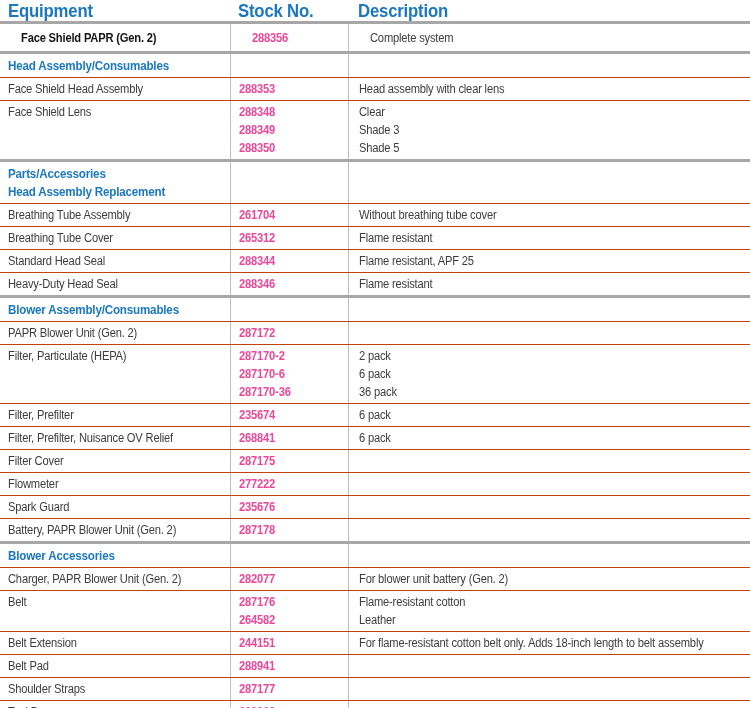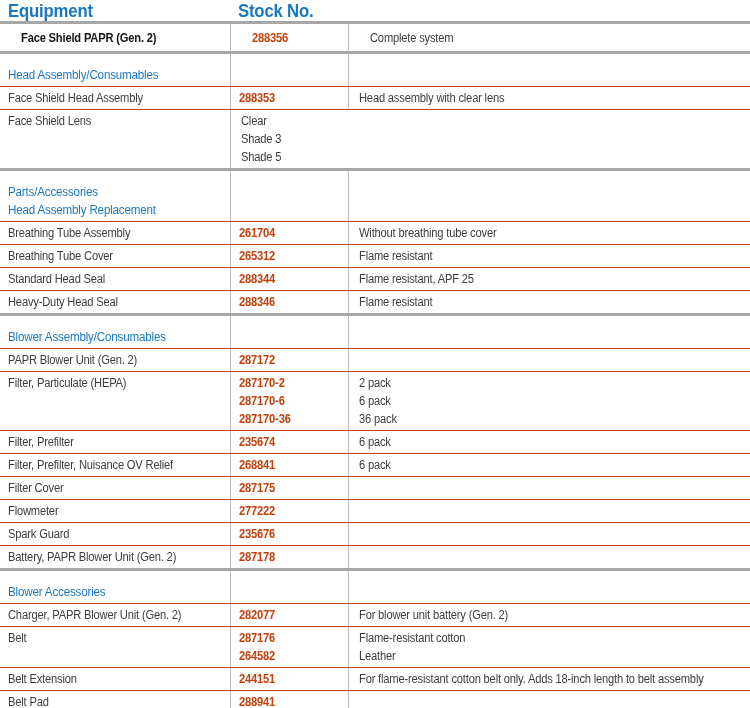--- a/index.html
+++ b/index.html
@@ -40,50 +40,50 @@
   .row.head .cell {
     padding: 4px 4px 3px 8px;
     line-height: 14px;
     font-size: 18px;
     font-weight: bold;
     color: var(--accent, #1b78be);
     border-left: none;
   }
   .row.head .c3 { padding-left: 10px; }
 
-  .c2 { font-weight: bold; color: #c2410c; }
+  .c2 { font-weight: bold; color: #ec4899; }
 
   .row.emph .cell { padding-top: 5px; padding-bottom: 4px; padding-left: 21px; }
   .row.emph .c1 { font-weight: bold; color: #141414; }
 
   .row.section .c1 {
-    font-weight: normal;
+    font-weight: bold;
     font-size: 12.5px;
     color: var(--accent, #1b78be);
     padding-top: 3px;
     padding-bottom: 2px;
-    margin-top: 9px;
   }
 
   
   .cz {
     display: inline-block;
     transform: scaleX(0.93);
     transform-origin: 0 50%;
     white-space: nowrap;
   }
   .ln { white-space: nowrap; }
 </style>
 </head>
 <body>
 
 <div class="table">
   <div class="row head">
     <div class="cell c1"><span class="cz">Equipment</span></div>
     <div class="cell c2"><span class="cz">Stock No.</span></div>
+    <div class="cell c3"><span class="cz">Description</span></div>
   </div>
   <div id="rows">
       <div class="row emph">
     <div class="cell c1">
           <div class="ln"><span class="cz">Face Shield PAPR (Gen. 2)</span></div>
         </div>
     <div class="cell c2">
           <div class="ln"><span class="cz">288356</span></div>
         </div>
     <div class="cell c3">
@@ -104,20 +104,25 @@
     <div class="cell c2">
           <div class="ln"><span class="cz">288353</span></div>
         </div>
     <div class="cell c3">
           <div class="ln"><span class="cz">Head assembly with clear lens</span></div>
         </div>
   </div>
       <div class="row">
     <div class="cell c1">
           <div class="ln"><span class="cz">Face Shield Lens</span></div>
+        </div>
+    <div class="cell c2">
+          <div class="ln"><span class="cz">288348</span></div>
+          <div class="ln"><span class="cz">288349</span></div>
+          <div class="ln"><span class="cz">288350</span></div>
         </div>
     <div class="cell c3">
           <div class="ln"><span class="cz">Clear</span></div>
           <div class="ln"><span class="cz">Shade 3</span></div>
           <div class="ln"><span class="cz">Shade 5</span></div>
         </div>
   </div>
       <div class="row section">
     <div class="cell c1">
           <div class="ln"><span class="cz">Parts/Accessories</span></div>

